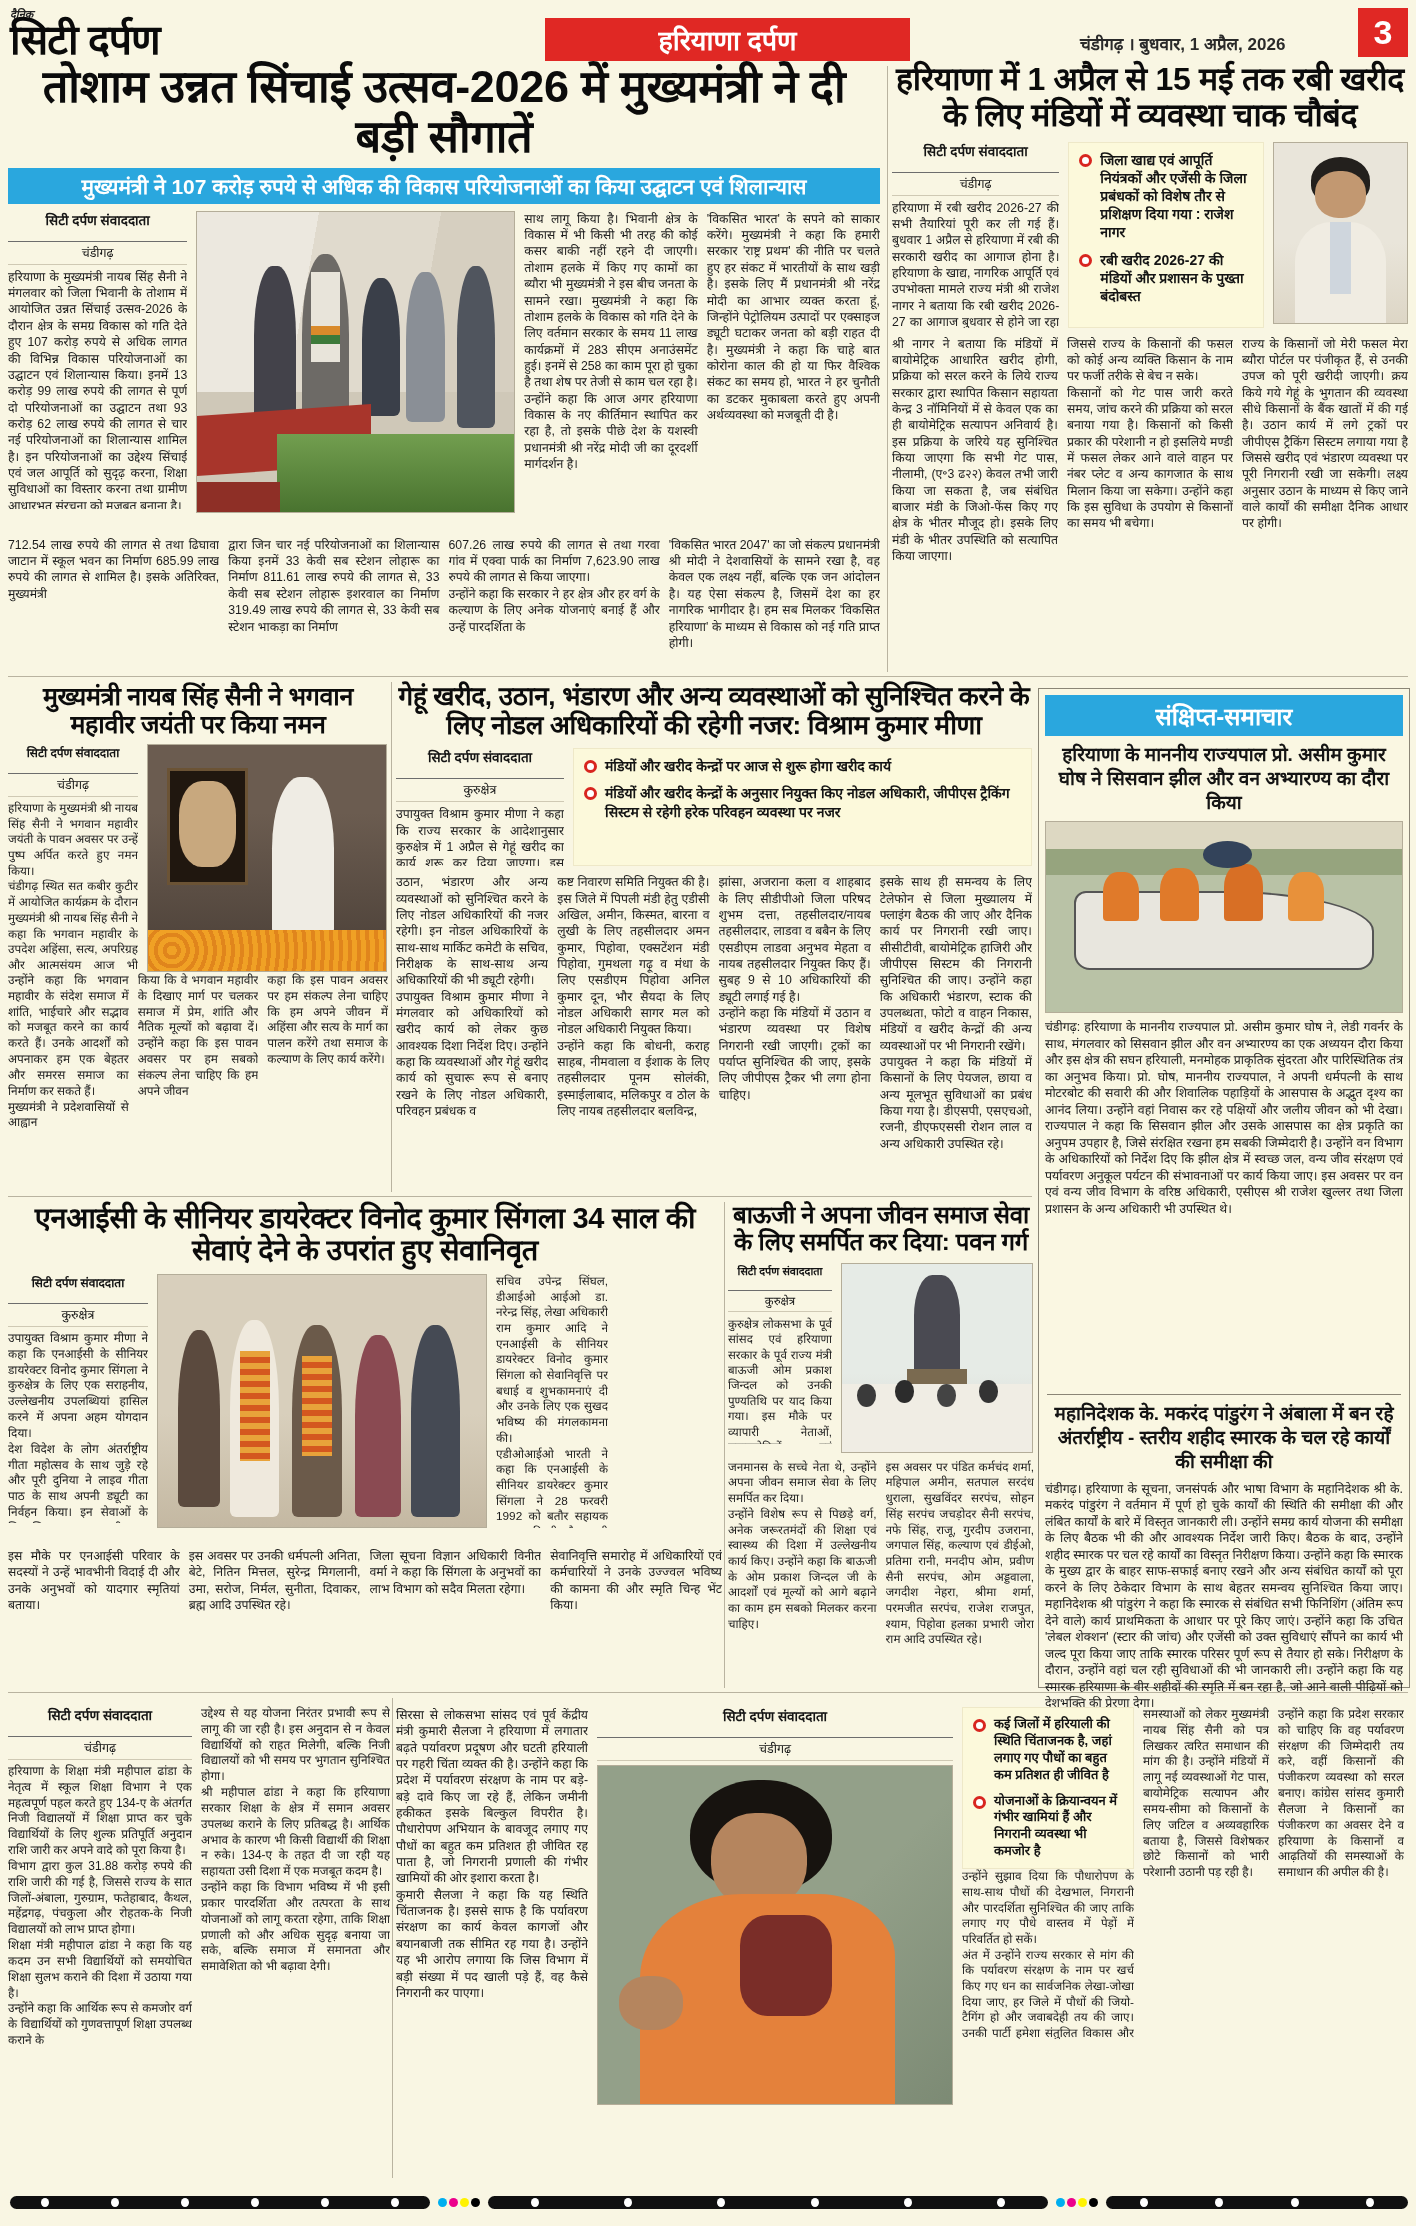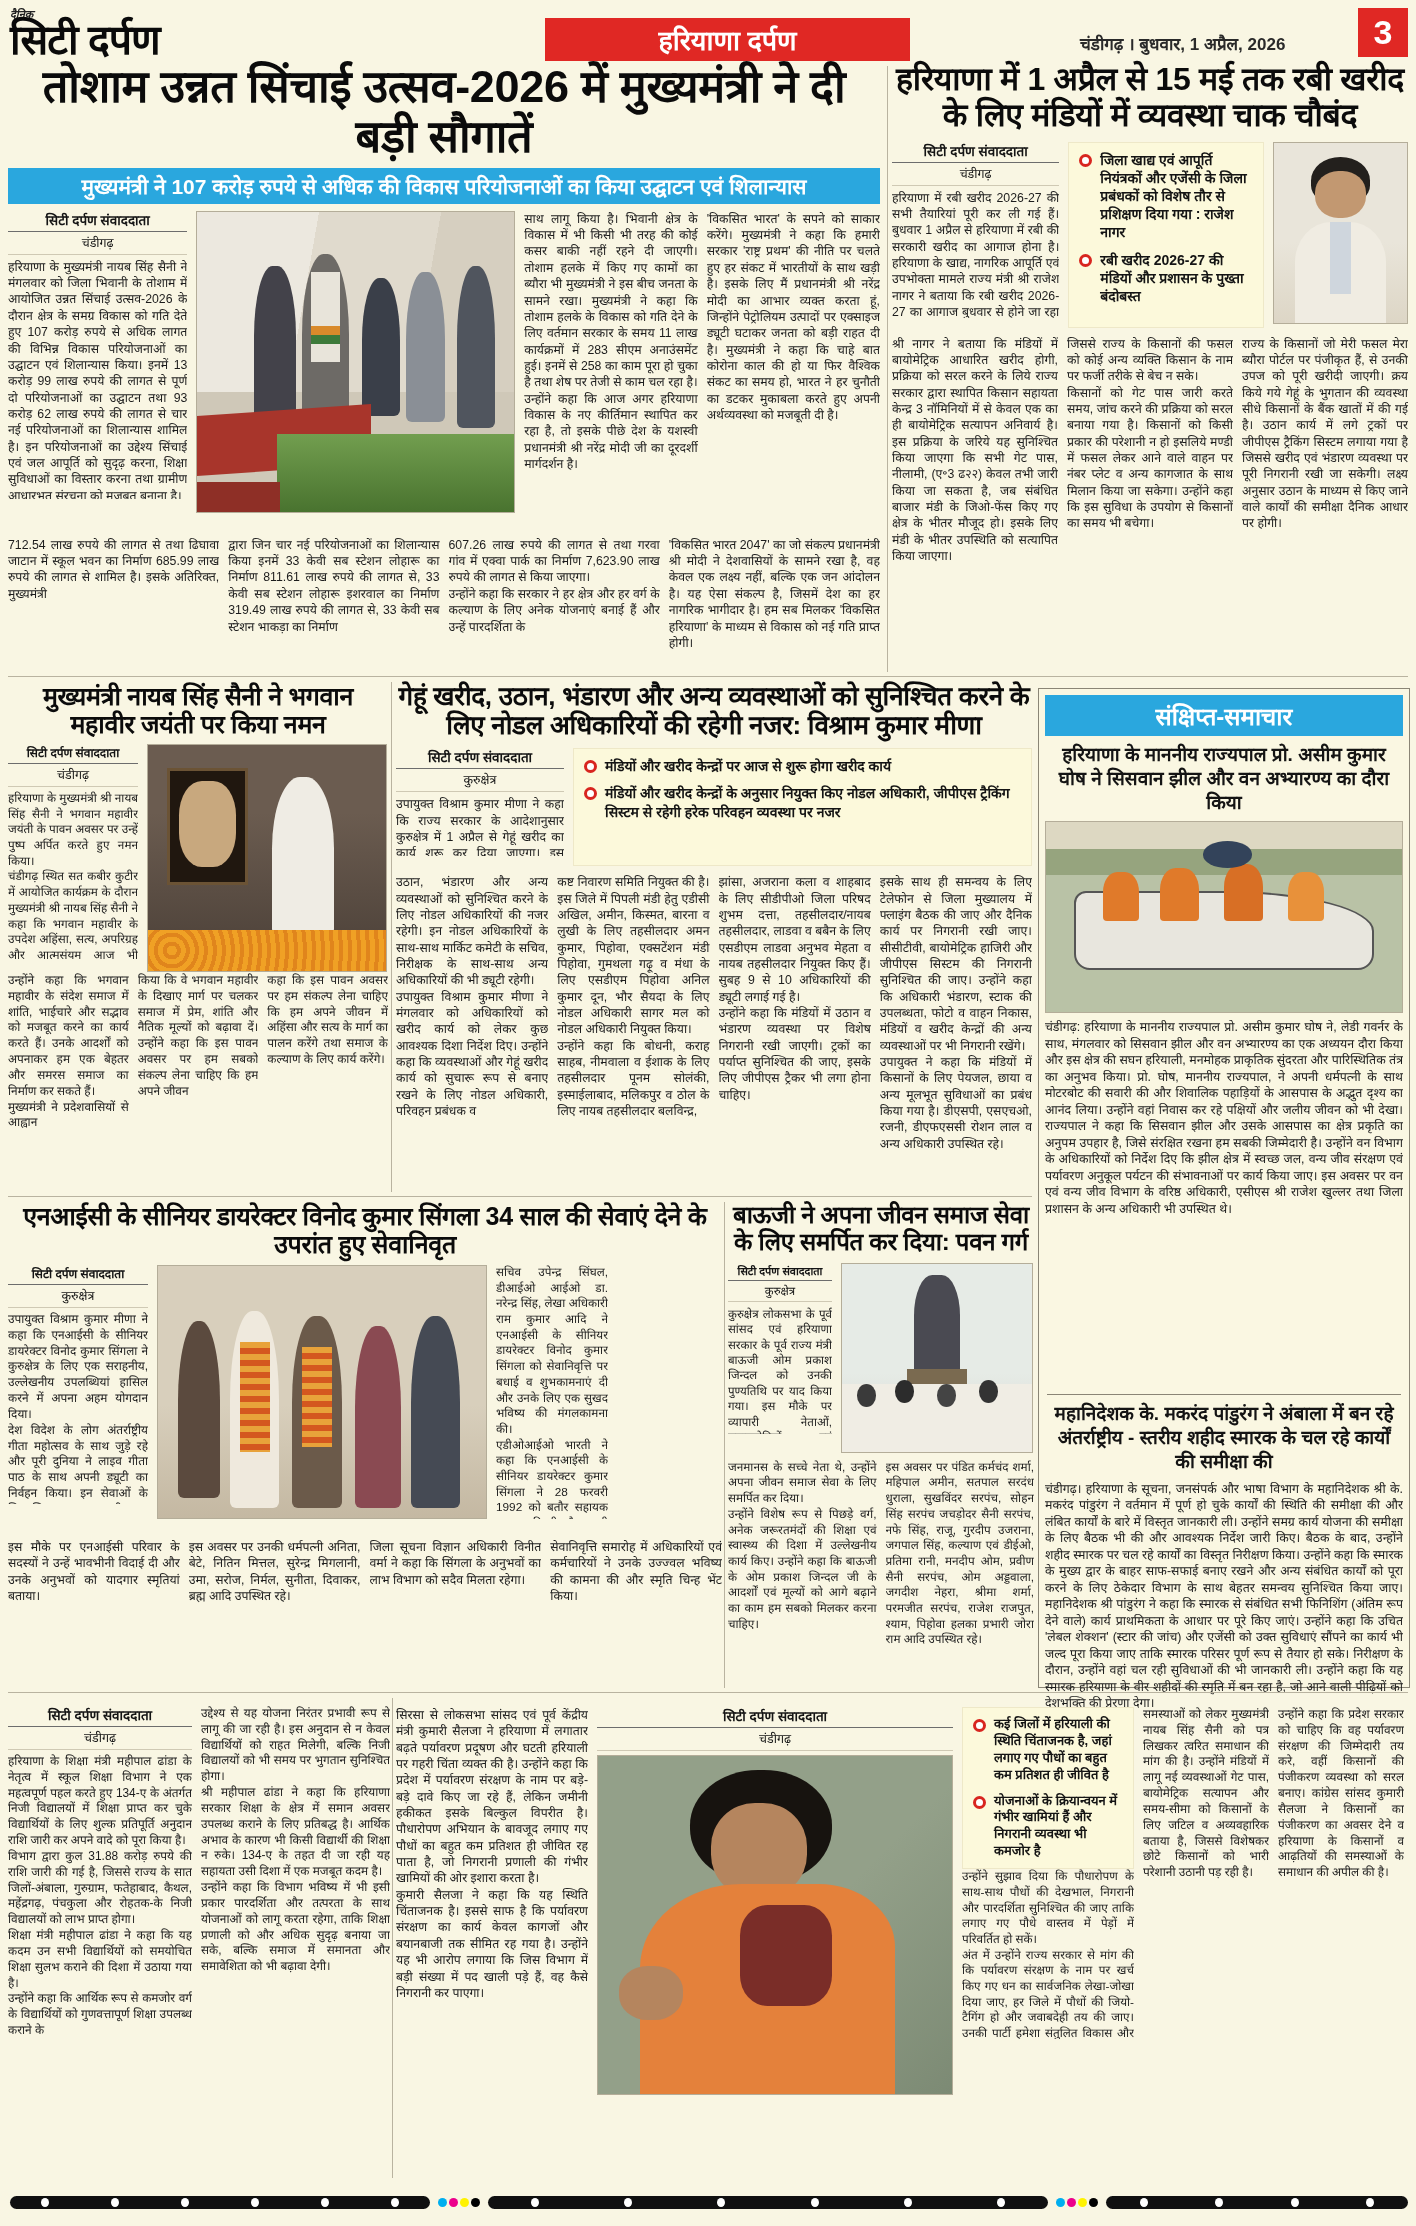--- a/index.html
+++ b/index.html
@@ -4,21 +4,21 @@
 <style>
   *{margin:0;padding:0;box-sizing:border-box}
   html,body{width:1416px;height:2226px}
   body{position:relative;background:#f9f6e3;font-family:"Liberation Sans","DejaVu Sans",sans-serif;color:#141414;overflow:hidden}
   .abs{position:absolute}
   .hl{font-weight:bold;color:#0b0b0b;line-height:1.12;letter-spacing:-.3px;text-align:center}
   .bt{font-size:12.3px;line-height:1.33;text-align:justify;color:#1c1c1c;white-space:pre-line;overflow:hidden}
   .cols{display:flex;gap:9px}
   .fill{flex:1 1 0;min-width:0}
   .byline-blk{text-align:center;margin-bottom:4px}
-  .byline-name{font-weight:bold;font-size:13.5px;border-bottom:1px solid #6d6d6d;padding-bottom:2px}
+  .byline-name{font-weight:bold;font-size:13.5px;border-bottom:1px solid #6d6d6d;padding-bottom:12px}
   .dateline{font-size:12.5px;padding:2px 0 3px;border-bottom:1px solid #cfc9b4;margin-bottom:4px}
   .strip{background:#2aa7de;color:#fff;font-weight:bold;font-size:21px;text-align:center;padding:4px 2px;margin-top:5px}
   .bullet-box{background:#fcf9db;border:1px solid #eee8c8;padding:8px 10px;display:flex;flex-direction:column;gap:9px}
   .b-item{display:flex;gap:8px;font-weight:bold;font-size:14px;line-height:1.3;text-align:left}
   .ring{width:13px;height:13px;border:3.5px solid #d8251f;border-radius:50%;background:#fff;flex:none;margin-top:3px}
   .ph{position:relative;overflow:hidden;border:1px solid #b4ad99;background:#cfc8b8}
   .ph span{position:absolute}
   .brief-bar{background:#2aa7de;color:#fff;font-weight:bold;font-size:24px;text-align:center;padding:4px 0}
   .brief-h{font-weight:bold;font-size:19px;line-height:1.25;text-align:center;margin:7px 2px}
   .vline{position:absolute;width:1px;background:#b9b3a0}
@@ -194,21 +194,21 @@
     <span style="left:44%;top:10%;width:14%;height:14%;background:#33435a;border-radius:50%"></span>
   </div>
   <div class="bt" style="height:368px;margin-top:6px;font-size:12.4px">चंडीगढ़: हरियाणा के माननीय राज्यपाल प्रो. असीम कुमार घोष ने, लेडी गवर्नर के साथ, मंगलवार को सिसवान झील और वन अभ्यारण्य का एक अध्ययन दौरा किया और इस क्षेत्र की सघन हरियाली, मनमोहक प्राकृतिक सुंदरता और पारिस्थितिक तंत्र का अनुभव किया। प्रो. घोष, माननीय राज्यपाल, ने अपनी धर्मपत्नी के साथ मोटरबोट की सवारी की और शिवालिक पहाड़ियों के आसपास के अद्भुत दृश्य का आनंद लिया। उन्होंने वहां निवास कर रहे पक्षियों और जलीय जीवन को भी देखा। राज्यपाल ने कहा कि सिसवान झील और उसके आसपास का क्षेत्र प्रकृति का अनुपम उपहार है, जिसे संरक्षित रखना हम सबकी जिम्मेदारी है। उन्होंने वन विभाग के अधिकारियों को निर्देश दिए कि झील क्षेत्र में स्वच्छ जल, वन्य जीव संरक्षण एवं पर्यावरण अनुकूल पर्यटन की संभावनाओं पर कार्य किया जाए। इस अवसर पर वन एवं वन्य जीव विभाग के वरिष्ठ अधिकारी, एसीएस श्री राजेश खुल्लर तथा जिला प्रशासन के अन्य अधिकारी भी उपस्थित थे।</div>
   <div class="brief-h" style="border-top:1.5px solid #8a8576;padding-top:7px">महानिदेशक के. मकरंद पांडुरंग ने अंबाला में बन रहे अंतर्राष्ट्रीय - स्तरीय शहीद स्मारक के चल रहे कार्यों की समीक्षा की</div>
   <div class="bt" style="height:268px;font-size:12.4px">चंडीगढ़। हरियाणा के सूचना, जनसंपर्क और भाषा विभाग के महानिदेशक श्री के. मकरंद पांडुरंग ने वर्तमान में पूर्ण हो चुके कार्यों की स्थिति की समीक्षा की और लंबित कार्यों के बारे में विस्तृत जानकारी ली। उन्होंने समग्र कार्य योजना की समीक्षा के लिए बैठक भी की और आवश्यक निर्देश जारी किए। बैठक के बाद, उन्होंने शहीद स्मारक पर चल रहे कार्यों का विस्तृत निरीक्षण किया। उन्होंने कहा कि स्मारक के मुख्य द्वार के बाहर साफ-सफाई बनाए रखने और अन्य संबंधित कार्यों को पूरा करने के लिए ठेकेदार विभाग के साथ बेहतर समन्वय सुनिश्चित किया जाए। महानिदेशक श्री पांडुरंग ने कहा कि स्मारक से संबंधित सभी फिनिशिंग (अंतिम रूप देने वाले) कार्य प्राथमिकता के आधार पर पूरे किए जाएं। उन्होंने कहा कि उचित 'लेबल शेक्शन' (स्टार की जांच) और एजेंसी को उक्त सुविधाएं सौंपने का कार्य भी जल्द पूरा किया जाए ताकि स्मारक परिसर पूर्ण रूप से तैयार हो सके। निरीक्षण के दौरान, उन्होंने वहां चल रही सुविधाओं की भी जानकारी ली। उन्होंने कहा कि यह स्मारक हरियाणा के वीर शहीदों की स्मृति में बन रहा है, जो आने वाली पीढ़ियों को देशभक्ति की प्रेरणा देगा।</div>
 </div>
 
 <div class="hline" style="left:8px;top:1196px;width:1024px"></div>
 
 <div class="abs" style="left:8px;top:1202px;width:714px">
-  <div class="hl" style="font-size:25px">एनआईसी के सीनियर डायरेक्टर विनोद कुमार सिंगला 34 साल की सेवाएं देने के उपरांत हुए सेवानिवृत</div>
+  <div class="hl" style="font-size:29px">एनआईसी के सीनियर डायरेक्टर विनोद कुमार सिंगला 34 साल की सेवाएं देने के उपरांत हुए सेवानिवृत</div>
   <div class="cols" style="margin-top:7px;height:254px">
     <div style="width:140px">
       <div class="byline-blk">
         <div class="byline-name" style="font-size:12px">सिटी दर्पण संवाददाता</div>
         <div class="dateline">कुरुक्षेत्र</div>
       </div>
       <div class="bt" style="height:192px;font-size:11.9px">उपायुक्त विश्राम कुमार मीणा ने कहा कि एनआईसी के सीनियर डायरेक्टर विनोद कुमार सिंगला ने कुरुक्षेत्र के लिए एक सराहनीय, उल्लेखनीय उपलब्धियां हासिल करने में अपना अहम योगदान दिया।
 देश विदेश के लोग अंतर्राष्ट्रीय गीता महोत्सव के साथ जुड़े रहे और पूरी दुनिया ने लाइव गीता पाठ के साथ अपनी ड्यूटी का निर्वहन किया। इन सेवाओं के लिए जिला प्रशासन कभी भूला नहीं पाएगा।</div>
     </div>
     <div class="ph" style="width:330px;height:254px">

